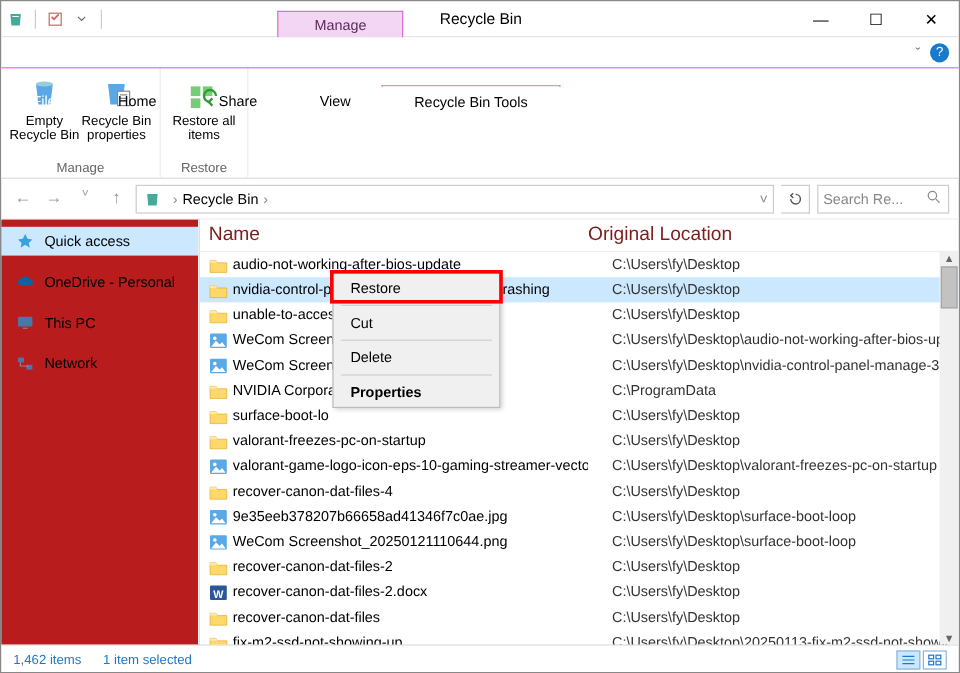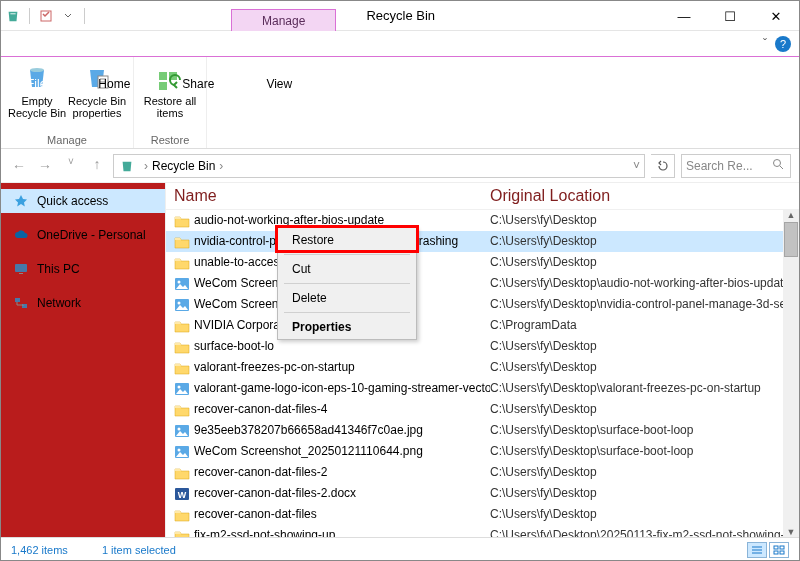--- a/index.html
+++ b/index.html
@@ -44,21 +44,21 @@
 .main { display: flex; height: 354px; }
 .sidebar { width: 165px; border-right: 1px solid #eee; padding: 6px 0; background: #b91c1c; }
 .side-item { padding: 4px 12px; display: flex; align-items: center; gap: 8px; font-size: 12px; }
 .side-quick { background: #cce8ff; }
 .side-icon { width: 16px; height: 16px; display:flex; align-items:center; justify-content:center; }
 .content { flex: 1; display: flex; flex-direction: column; overflow: hidden; }
 .col-headers { display: flex; padding: 4px 8px; color: #7f1d1d; font-size: 16px; border-bottom: 1px solid #f0f0f0; }
 .col-name { width: 316px; }
 .col-loc { flex: 1; }
 .file-list { flex: 1; overflow: hidden; position: relative; }
-.row { display: flex; padding: 1px 8px; font-size: 12px; line-height: 19px; align-items: center; }
+.row { display: flex; padding: 1px 8px; font-size: 12px; line-height: 19px; align-items: center; gap: 20px; }
 .row .cell { display:flex; align-items:center; gap:4px; overflow:hidden; white-space:nowrap; text-overflow:ellipsis; }
 .row .cell-name { width: 316px; }
 .row .cell-loc { flex: 1; color: #333; }
 .row.selected { background: #cce8ff; }
 .file-icon { width: 16px; height: 16px; flex-shrink:0; display:flex; align-items:center; justify-content:center; }
 
 .folder-svg { fill:#ffd86b; stroke:#d9a515; stroke-width:0.5; }
 .img-bg { fill:#5aa9e6; }
 .word-bg { fill:#2b579a; }
 
@@ -66,21 +66,21 @@
 .sb-thumb { width: 14px; background:#c2c2c2; border:1px solid #a5a5a5; }
 
 
 .ctx { position: absolute; background: #f0f0f0; border: 1px solid #bcbcbc; width: 140px; box-shadow: 2px 2px 4px rgba(0,0,0,0.2); }
 .ctx-item { padding: 5px 14px; font-size: 12px; }
 .ctx-item.bold { font-weight: 600; }
 .ctx-sep { height: 1px; background: #d0d0d0; margin: 2px 6px; }
 .ctx-highlight { position: absolute; border: 3px solid red; pointer-events: none; }
 
 
-.statusbar { height: 24px; border-top: 1px solid #ddd; display: flex; align-items: center; padding: 0 10px; font-size: 11px; color: #1979ca; gap: 34px; }
+.statusbar { height: 24px; border-top: 1px solid #ddd; display: flex; align-items: center; padding: 0 10px; font-size: 11px; color: #1979ca; gap: 18px; }
 .view-toggles { margin-left: auto; display: flex; gap: 2px; }
 .vt { width: 20px; height: 16px; border: 1px solid #8ab4d8; display:flex; align-items:center; justify-content:center; }
 .vt.active { background:#cce8ff; }
 </style>
 </head>
 <body>
 
 <div class="titlebar">
   <div class="titlebar-left">
     <span class="qat-icon">
@@ -110,20 +110,21 @@
     <div class="win-btn">☐</div>
     <div class="win-btn">✕</div>
   </div>
 </div>
 
 <div class="tabs">
   <div class="tab tab-file">File</div>
   <div class="tab">Home</div>
   <div class="tab">Share</div>
   <div class="tab">View</div>
+  <div class="tab tab-active">Recycle Bin Tools</div>
   <div class="help-area">
     <span style="color:#666;">ˇ</span>
     <span class="help-circle">?</span>
   </div>
 </div>
 
 <div class="ribbon">
   <div class="ribbon-group">
     <div class="ribbon-group-items">
       <div class="ribbon-btn">

